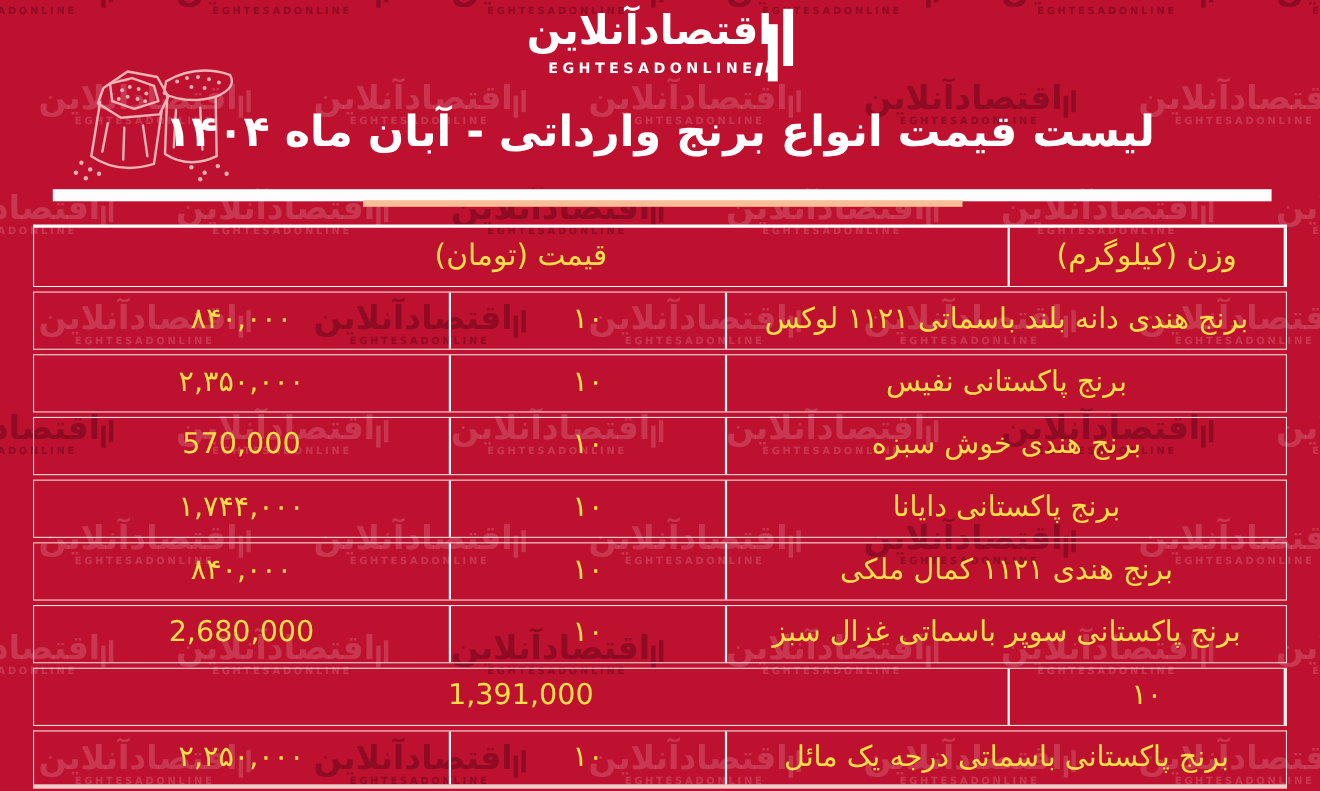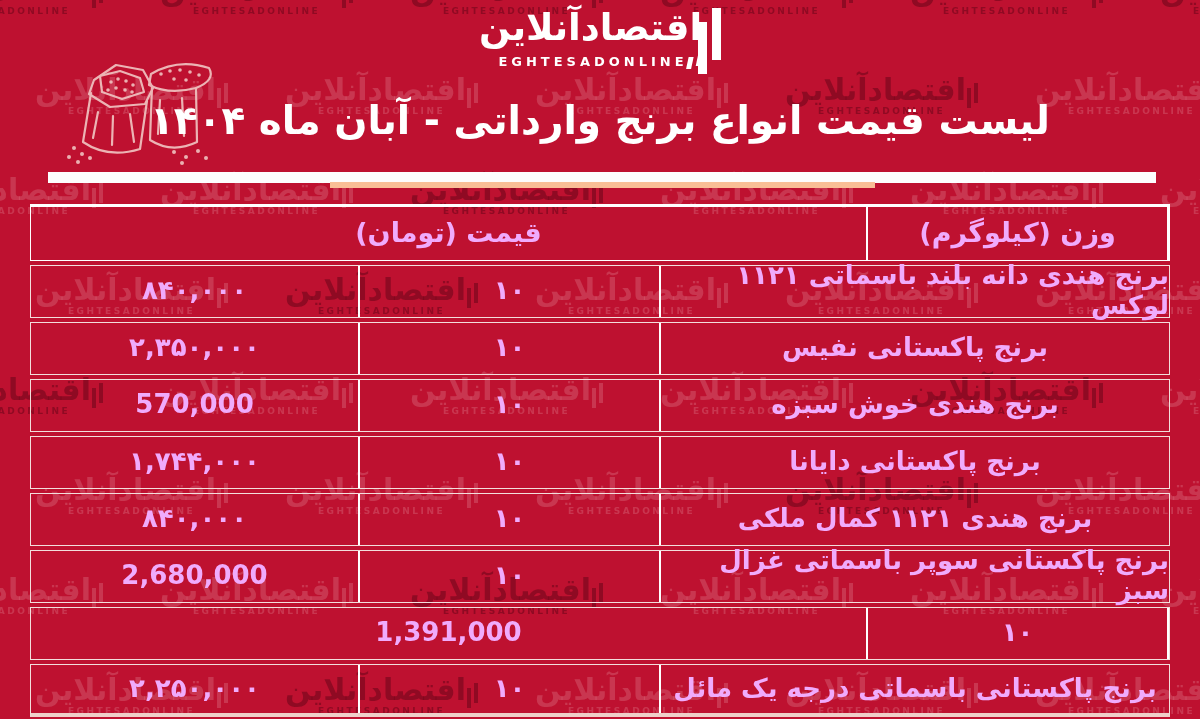--- a/index.html
+++ b/index.html
@@ -47,25 +47,25 @@
   
   #price-table{position:absolute;left:30px;top:204px;width:1140px;}
   .t-row{
     display:flex;direction:rtl;align-items:stretch;box-sizing:border-box;
     height:53px;border:1px solid #F3DEDC;margin-top:4px;background:transparent;
   }
   .t-row.t-head{height:57px;margin-top:0;border:1px solid #FFFFFF;border-top:3px solid #FFFFFF;}
   .t-row.t-last{border-bottom:4px solid #EFCFC9;}
   .cell{
     display:flex;align-items:center;justify-content:center;box-sizing:border-box;
-    color:#f0abfc;font-weight:bold;font-size:26px;padding-bottom:3px;
+    color:#fde047;font-weight:normal;font-size:26px;padding-bottom:3px;
   }
   .t-head .cell{font-size:27px;}
   .cell-type{width:508px;}
-  .cell-weight{width:303px;border-left:2px solid #fff;border-right:2px solid #fff;}
+  .cell-weight{width:253px;border-left:2px solid #fff;border-right:2px solid #fff;}
   .cell-price{flex:1;}
 </style>
 </head>
 <body>
 
 <div id="stage">
 
   <div id="wm-layer">
       <div class="wm dark" style="left: -90px; top: -25px;">
         <div class="wm-fa">اقتصادآنلاین</div>

